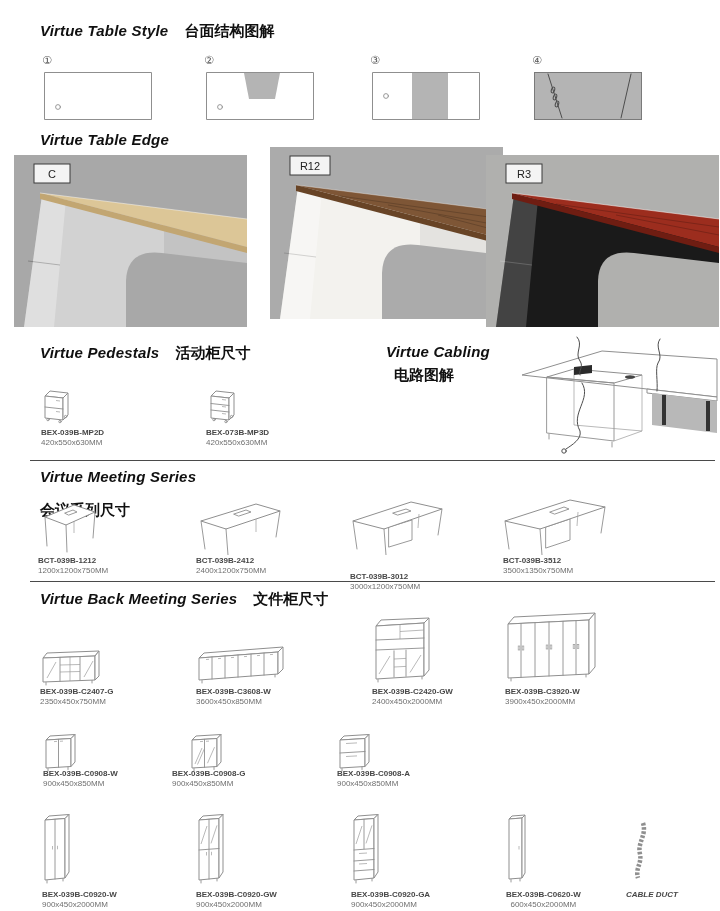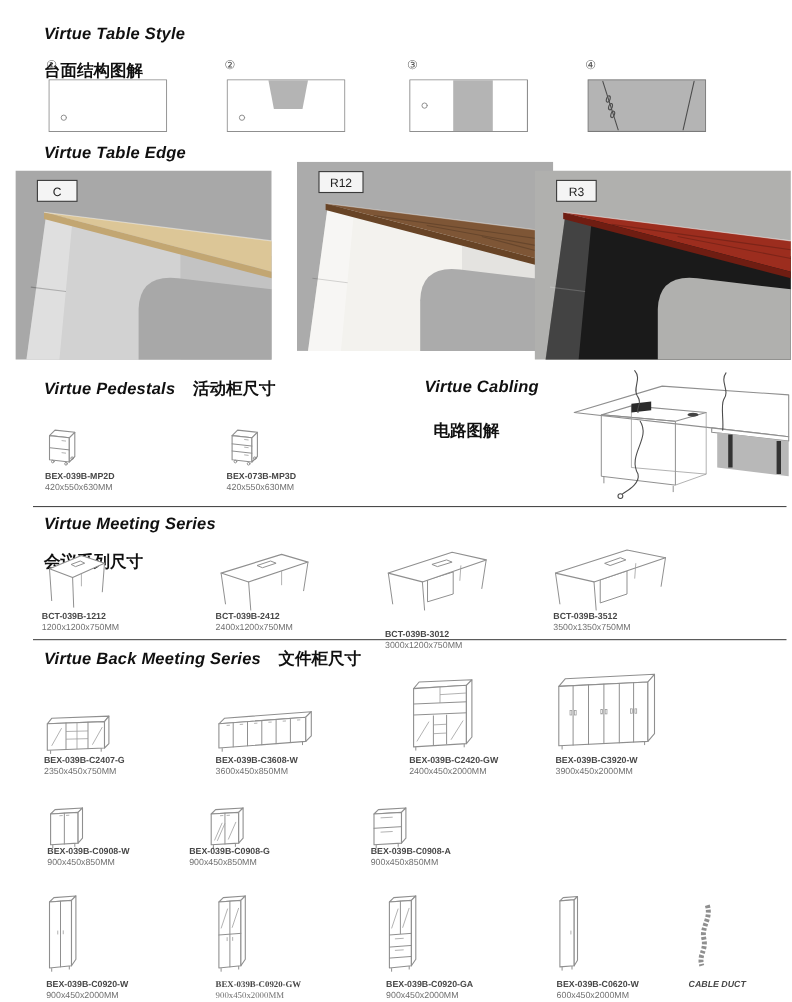--- a/index.html
+++ b/index.html
@@ -19,21 +19,21 @@
   .skl{fill:none;stroke:#8f8f8f;stroke-width:0.9;stroke-linecap:round;}
   .skt{fill:none;stroke:#9b9b9b;stroke-width:0.7;}
   .gray{fill:#b4b4b4;stroke:#7a7a7a;stroke-width:1;}
   .dk{fill:none;stroke:#4d4d4d;stroke-width:1;stroke-linecap:round;}
 </style>
 </head>
 <body>
 
 <div id="canvas">
 
-  <div class="abs hdr" style="left:40px;top:22px;flex-direction:column;">
+  <div class="abs hdr" style="left:40px;top:22px;">
     <span class="hen">Virtue Table Style</span>
     <span class="hzh">台面结构图解</span>
   </div>
 
   <div class="abs num" style="left:42px;top:55px;">①</div>
   <div class="abs num" style="left:204px;top:55px;">②</div>
   <div class="abs num" style="left:370px;top:55px;">③</div>
   <div class="abs num" style="left:532px;top:55px;">④</div>
 
   <div class="abs" style="left:44px;top:72px;">
@@ -164,21 +164,21 @@
       <circle cx="19" cy="33.6" r="1.2" class="skl"></circle>
       <circle cx="24.6" cy="28.6" r="1.2" class="skl"></circle>
     </svg>
   </div>
   <div class="abs" style="left:206px;top:428px;">
     <div class="code">BEX-073B-MP3D</div>
     <div class="size">420x550x630MM</div>
   </div>
 
   <div class="abs hen" style="left:386px;top:343px;">Virtue Cabling</div>
-  <div class="abs hzh" style="left:394px;top:366px;margin-top:16px;">电路图解</div>
+  <div class="abs hzh" style="left:394px;top:366px;">电路图解</div>
 
   <div class="abs" style="left:462px;top:333px;">
     <svg width="258" height="128" viewBox="0 0 258 128">
       <polygon points="60,42 140,18 255,26 255,64 185,56" class="sk"></polygon>
       <polygon points="185,56 255,64 255,68 185,60" class="sk"></polygon>
       <polygon points="190,60 255,68 255,100 190,92" fill="#b8b8b8"></polygon>
       <polygon points="200,62 204,62 204,92 200,92" fill="#333"></polygon>
       <polygon points="244,68 248,68 248,98 244,98" fill="#333"></polygon>
       <polygon points="85,44 112,36 180,42 152,50" class="sk"></polygon>
       <polygon points="85,44 152,50 152,108 85,100" fill="none" class="skl"></polygon>
@@ -451,21 +451,21 @@
       <line x1="13" y1="7.3" x2="13" y2="67" class="skl"></line>
       <line x1="3" y1="38" x2="23" y2="36.5" class="skl"></line>
       <line x1="5" y1="32" x2="11" y2="14" class="skt"></line>
       <line x1="15" y1="31.4" x2="21" y2="13.4" class="skt"></line>
       <line x1="10.5" y1="40" x2="10.5" y2="43.5" class="skt"></line>
       <line x1="15.5" y1="39.8" x2="15.5" y2="43.3" class="skt"></line>
       <line x1="5" y1="68.5" x2="5" y2="71" class="skl"></line>
       <line x1="21" y1="66.5" x2="21" y2="69" class="skl"></line>
     </svg>
   </div>
-  <div class="abs" style="left:196px;top:890px;font-family:Liberation Serif, serif;">
+  <div class="abs" style="left:196px;top:890px;">
     <div class="code">BEX-039B-C0920-GW</div>
     <div class="size">900x450x2000MM</div>
   </div>
 
   <div class="abs" style="left:351px;top:812px;">
     <svg width="30" height="76" viewBox="0 0 30 76">
       <polygon points="3,8 7,4 27,2.5 23,6.5" class="sk"></polygon>
       <polygon points="3,8 23,6.5 23,66 3,68" class="sk"></polygon>
       <polygon points="23,6.5 27,2.5 27,60 23,66" class="sk"></polygon>
       <line x1="13" y1="7.3" x2="13" y2="36.8" class="skl"></line>
@@ -488,21 +488,21 @@
   <div class="abs" style="left:506px;top:812px;">
     <svg width="22" height="76" viewBox="0 0 22 76">
       <polygon points="3,7 6,4 19,3 16,6" class="sk"></polygon>
       <polygon points="3,7 16,6 16,66 3,67" class="sk"></polygon>
       <polygon points="16,6 19,3 19,61 16,66" class="sk"></polygon>
       <line x1="13" y1="34" x2="13" y2="37.5" class="skt"></line>
       <line x1="5" y1="67.5" x2="5" y2="70" class="skl"></line>
       <line x1="14" y1="66.5" x2="14" y2="69" class="skl"></line>
     </svg>
   </div>
-  <div class="abs" style="left:506px;top:890px;">
+  <div class="abs" style="left:506px;top:890px;text-align:center;">
     <div class="code">BEX-039B-C0620-W</div>
     <div class="size">600x450x2000MM</div>
   </div>
 
   <div class="abs" style="left:630px;top:820px;">
     <svg width="22" height="62" viewBox="0 0 22 62">
       <path d="M13,3 C17,15 7,23 10,34 C12,44 5,48 8,58" fill="none" stroke="#8f8f8f" stroke-width="4.5" stroke-dasharray="2.6,1.6"></path>
     </svg>
   </div>
   <div class="abs duct-label" style="left:626px;top:890px;">CABLE DUCT</div>

